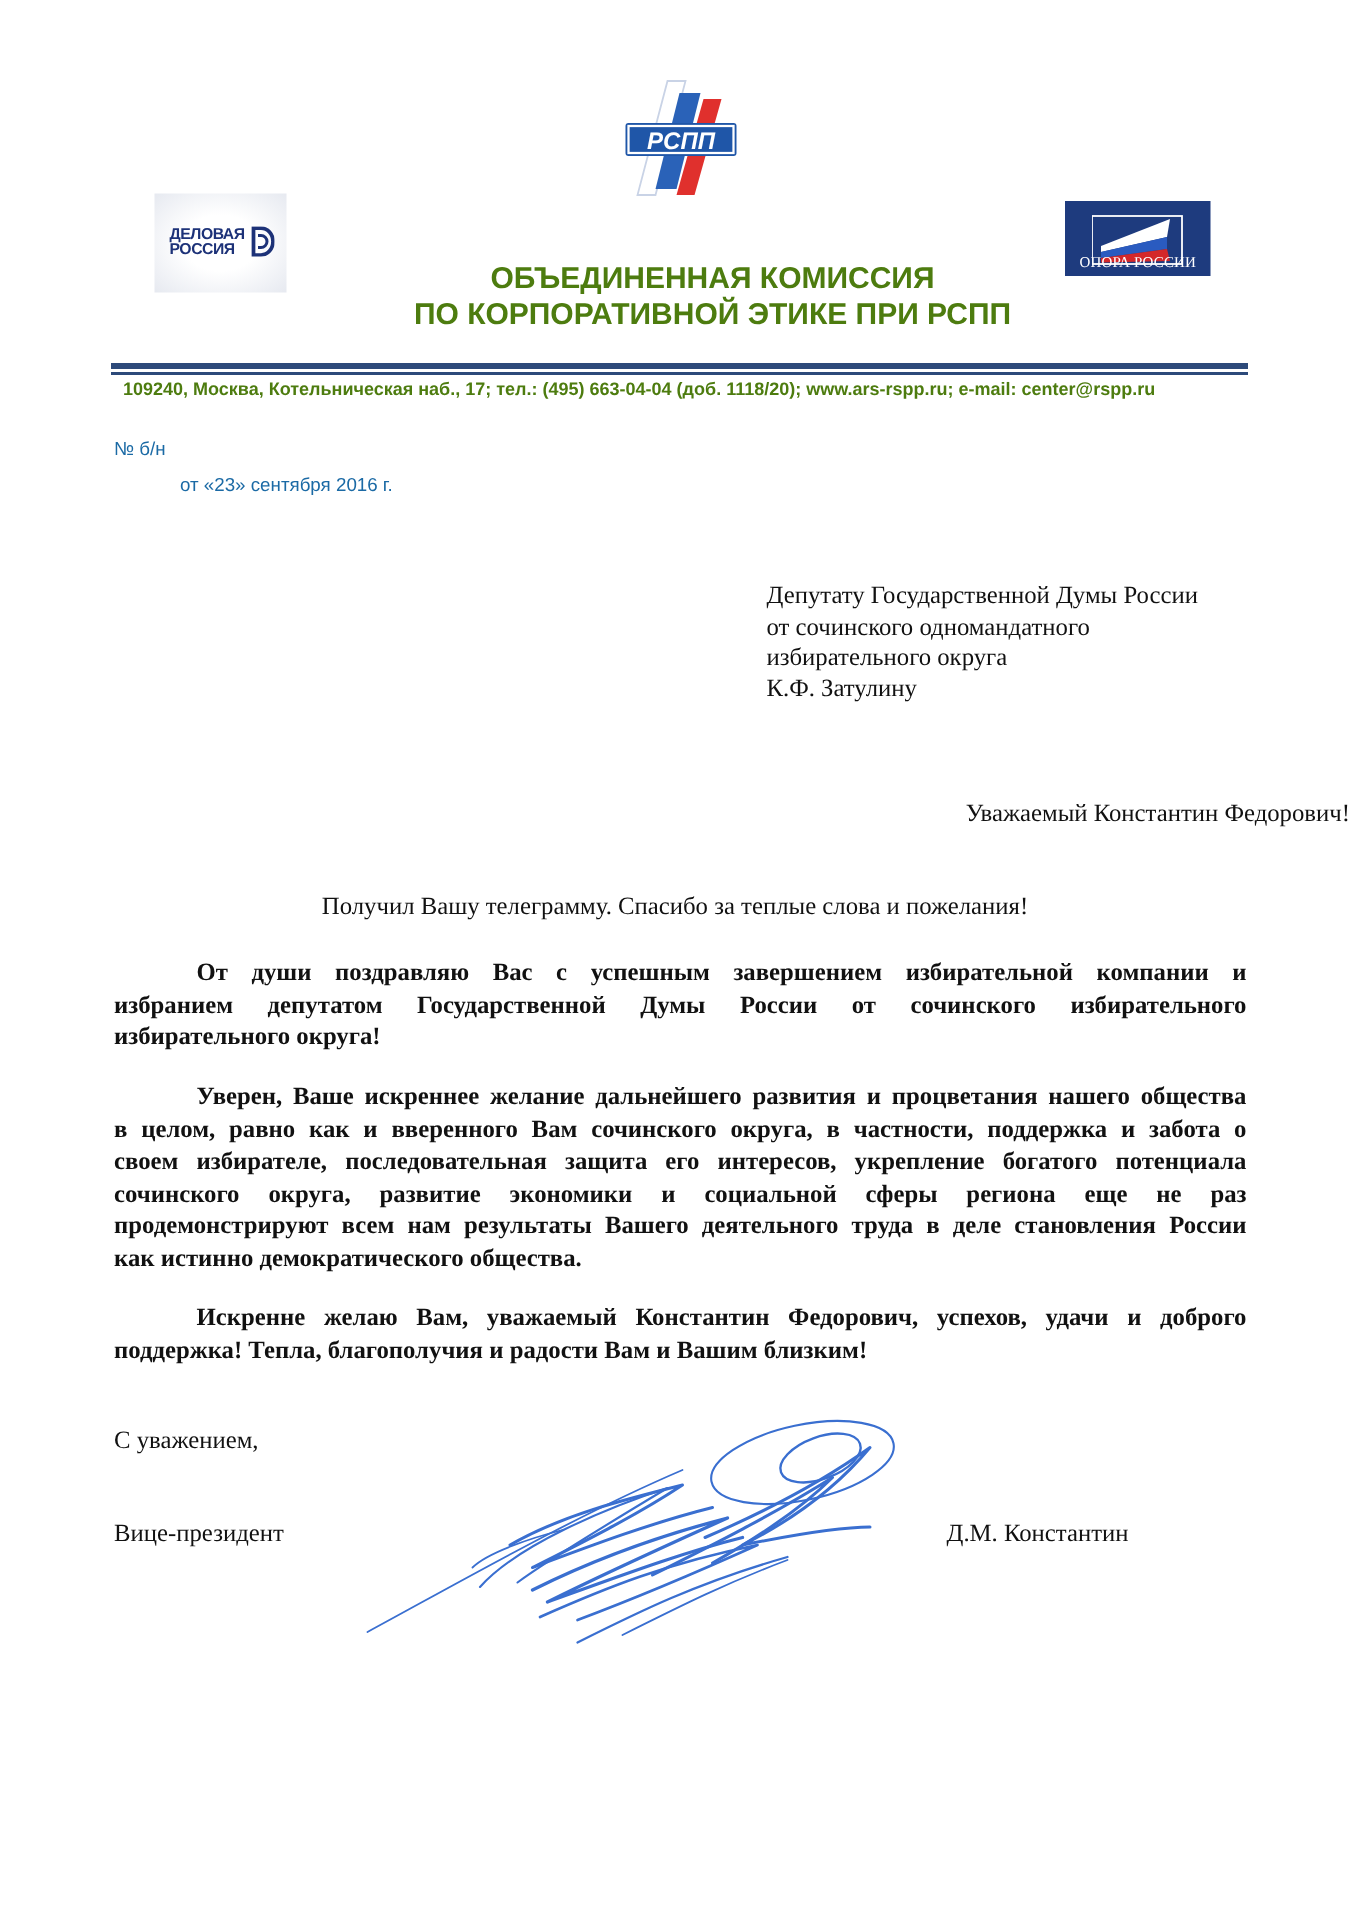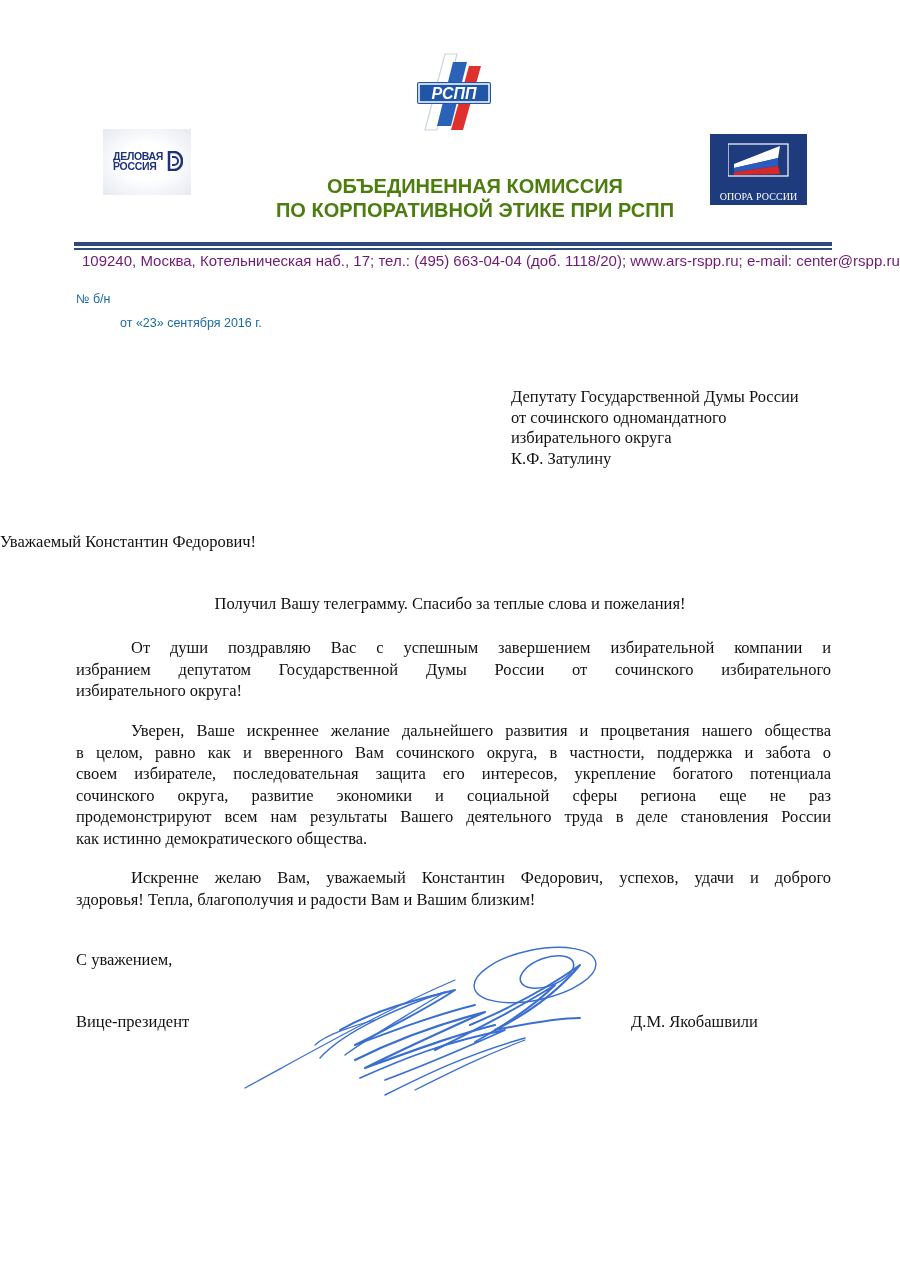--- a/index.html
+++ b/index.html
@@ -6,49 +6,49 @@
   body { width: 900px; height: 1273px; position: relative; overflow: hidden; }
   .page { position: absolute; left: 0; top: 0; width: 900px; height: 1273px; background: #fff; }
 
   
   .logo-rspp { position: absolute; left: 415px; top: 52px; width: 80px; height: 80px; }
   .logo-delovaya { position: absolute; left: 103px; top: 129px; width: 88px; height: 66px;
     background: radial-gradient(ellipse at center, #ffffff 40%, #e6e9f0 100%); }
   .logo-delovaya .dr-text { position: absolute; left: 10px; top: 22px; font-family: "Liberation Sans", sans-serif;
     font-weight: bold; color: #1d3278; font-size: 10.5px; line-height: 10px; letter-spacing: -0.3px; }
   .logo-delovaya svg { position: absolute; left: 64px; top: 22px; }
-  .logo-opora { position: absolute; left: 710px; top: 134px; width: 97px; height: 71px; background: #1e3b7e; }
+  .logo-opora { position: absolute; left: 710px; top: 134px; width: 97px; height: 50px; background: #1e3b7e; }
   .logo-opora svg { position: absolute; left: 18px; top: 8px; }
   .logo-opora .op-text { position: absolute; left: 0; right: 0; bottom: 3px; text-align: center;
     font-family: "Liberation Serif", serif; color: #fff; font-size: 10px; letter-spacing: 0.1px; }
 
   
   .org-title { position: absolute; left: 240px; top: 174px; width: 470px; text-align: center;
     font-family: "Liberation Sans", sans-serif; font-weight: bold; color: #4d7c0f; font-size: 20px; line-height: 24px; }
 
   
   .rule-thick { position: absolute; left: 74px; top: 242px; width: 758px; height: 4px; background: #2d4a7a; }
   .rule-thin { position: absolute; left: 74px; top: 248px; width: 758px; height: 1.5px; background: #2d4a7a; }
 
   .contact { position: absolute; left: 82px; top: 252px; font-family: "Liberation Sans", sans-serif;
-    color: #701a75; font-size: 15px; white-space: nowrap; }
+    color: #4d7c0f; font-size: 12px; white-space: nowrap; font-weight: bold; }
 
   .ref { position: absolute; left: 76px; font-family: "Liberation Sans", sans-serif; color: #1b6aa5; font-size: 12.5px; white-space: nowrap; }
   .ref-num { top: 292px; }
   .ref-date { top: 316px; margin-left: 44px; }
 
   .serif { font-family: "Liberation Serif", serif; color: #111; font-size: 16.5px; margin-top: 12px; }
   .addressee { position: absolute; left: 511px; top: 375px; line-height: 20.5px; }
   .addressee div { white-space: nowrap; }
 
-  .salutation { position: absolute; left: 0; width: 900px; top: 520px; text-align: left; }
+  .salutation { position: absolute; left: 0; width: 900px; top: 520px; text-align: right; }
   .thanks { position: absolute; left: 0; width: 900px; top: 582px; text-align: center; }
 
   .para { position: absolute; left: 76px; width: 755px; line-height: 21.5px; text-align: justify; }
-  .para .ln { display: block; text-align: justify; text-align-last: justify; height: 21.5px; white-space: nowrap; }
+  .para .ln { display: block; text-align: justify; text-align-last: justify; height: 21.5px; white-space: nowrap; font-weight: bold; }
   .para .ln.last { text-align-last: left; }
   .para .ln.indent { padding-left: 55px; }
   .p1 { top: 625px; }
   .p2 { top: 708px; }
   .p3 { top: 855px; }
 
   .closing { position: absolute; left: 76px; top: 938px; }
   .position { position: absolute; left: 76px; top: 1000px; }
   .signer { position: absolute; left: 631px; top: 1000px; white-space: nowrap; }
 
@@ -124,26 +124,26 @@
     <span class="ln indent">Уверен, Ваше искреннее желание дальнейшего развития и процветания нашего общества</span>
     <span class="ln">в целом, равно как и вверенного Вам сочинского округа, в частности, поддержка и забота о</span>
     <span class="ln">своем избирателе, последовательная защита его интересов, укрепление богатого потенциала</span>
     <span class="ln">сочинского округа, развитие экономики и социальной сферы региона еще не раз</span>
     <span class="ln">продемонстрируют всем нам результаты Вашего деятельного труда в деле становления России</span>
     <span class="ln last">как истинно демократического общества.</span>
   </div>
 
   <div class="para p3 serif">
     <span class="ln indent">Искренне желаю Вам, уважаемый Константин Федорович, успехов, удачи и доброго</span>
-    <span class="ln last">здоровья!  Тепла, благополучия и радости Вам и Вашим близким!</span>
+    <span class="ln last">поддержка!  Тепла, благополучия и радости Вам и Вашим близким!</span>
   </div>
 
   <div class="closing serif">С уважением,</div>
   <div class="position serif">Вице-президент</div>
-  <div class="signer serif">Д.М.  Якобашвили</div>
+  <div class="signer serif">Д.М.  Константин</div>
 
   <svg class="signature" viewBox="0 0 390 185">
     <g fill="none" stroke="#3a6fd0" stroke-linecap="round" stroke-linejoin="round">
       <path d="M10 158 C 80 120, 150 80, 220 50" stroke-width="1.2"></path>
       <path d="M85 128 C 110 100, 170 75, 210 62 C 180 80, 130 110, 110 125" stroke-width="1.4"></path>
       <path d="M105 100 C 140 80, 180 70, 220 60 C 190 80, 150 100, 120 115 C 160 100, 200 85, 240 75" stroke-width="2"></path>
       <path d="M120 130 C 160 110, 200 95, 250 82 C 210 100, 170 118, 130 138 C 180 120, 220 105, 260 95" stroke-width="2.2"></path>
       <path d="M125 148 C 170 128, 210 112, 270 100 C 230 118, 190 135, 150 150" stroke-width="1.8"></path>
       <path d="M150 165 C 190 145, 230 125, 290 108" stroke-width="1.5"></path>
       <path d="M200 120 C 240 100, 280 80, 320 55 C 300 75, 270 95, 240 112" stroke-width="2"></path>

